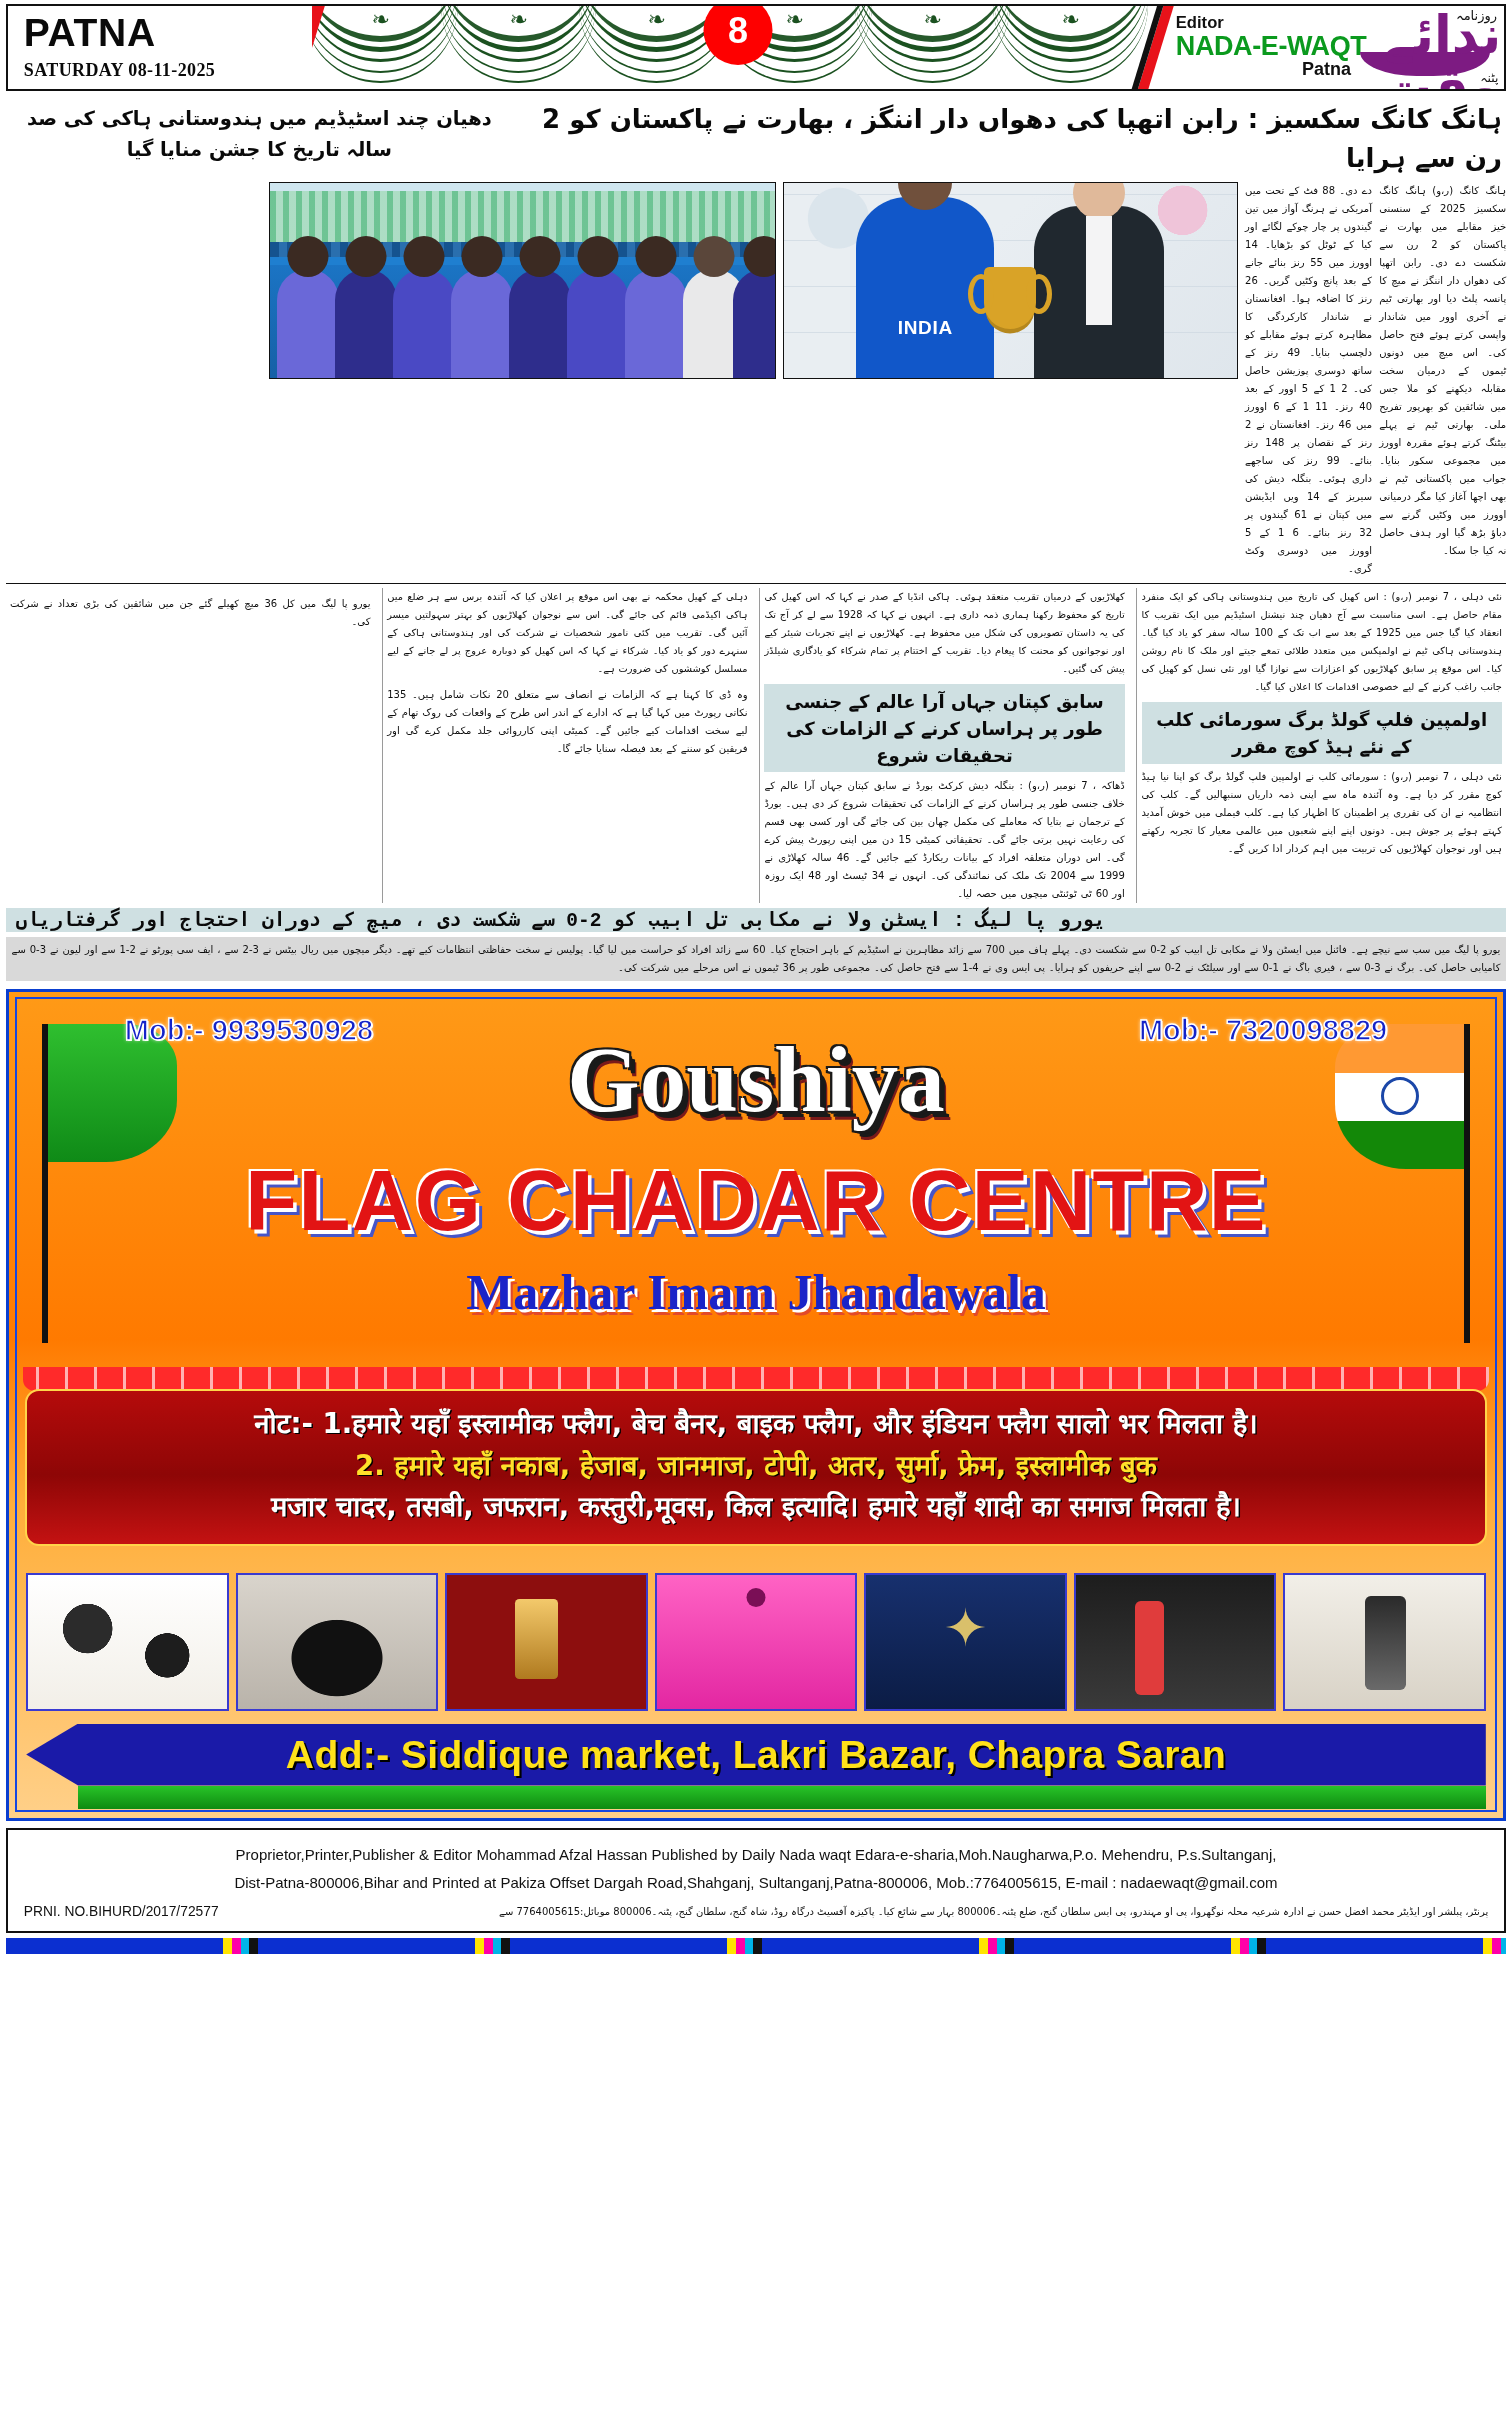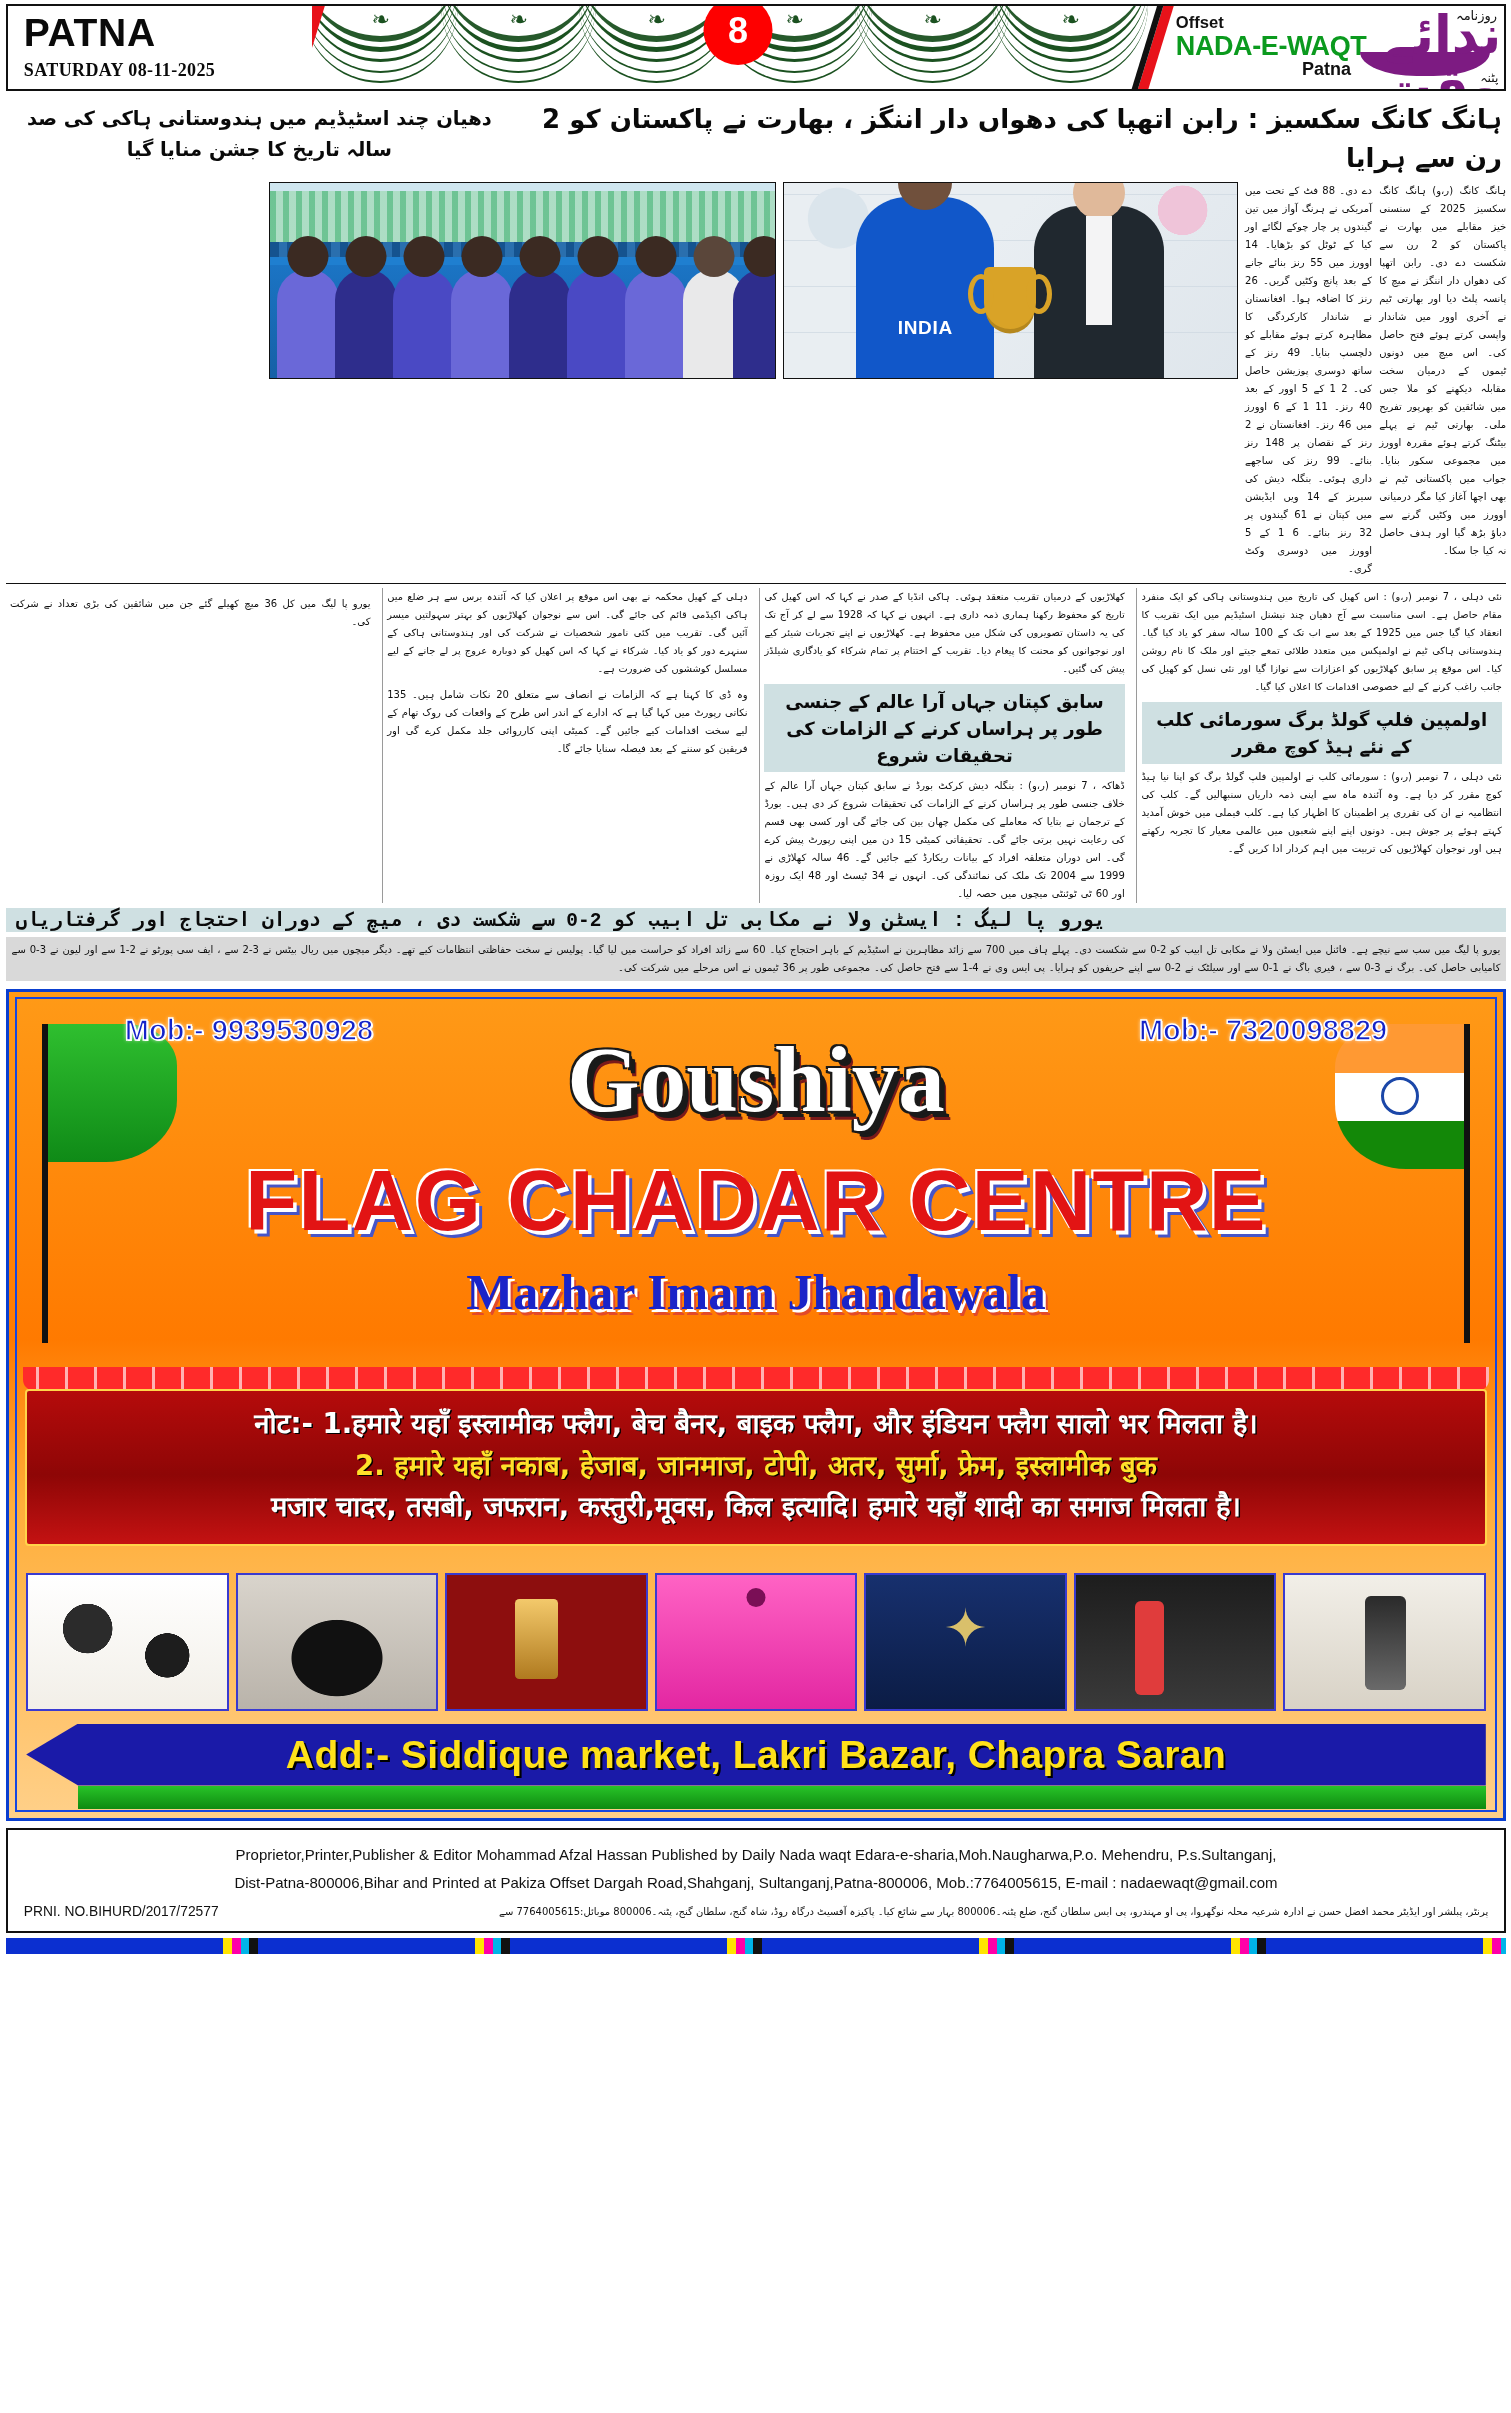--- a/index.html
+++ b/index.html
@@ -445,21 +445,21 @@
   }
   .ad-scallop {
     position: absolute; left: 14.5px; right: 14.5px; top: 375px; height: 24.6px;
     background: repeating-linear-gradient(90deg,
       #ff2a2a 0 13px, #ffb3b3 13px 16px, #ff2a2a 16px 29px);
     border-radius: 0 0 11.6px 11.6px;
   }
   .ad-notes {
     position: absolute; left: 16px; right: 16px; top: 397px;
     background: linear-gradient(#b50b0b, #8e0606 55%, #c41212);
-    border-radius: 4px;
+    border-radius: 14px;
     padding: 10px 13px 13px 13px;
     border: 2.2px solid #ffd54a;
   }
   .ad-note {
     font-family: "DejaVu Sans", sans-serif;
     font-weight: bold;
     text-align: center;
     line-height: 1.3;
     margin: 5.8px 0;
   }
@@ -616,21 +616,21 @@
           <div class="orn-flourish">❧</div>
         </div>
       </div>
       <div class="page-num">8</div>
     </div>
 
     <div class="mh-slash-right"></div>
 
     <div class="mh-logo">
       <div class="logo-en">
-        <div class="logo-daily">Offset</div>
+        <div class="logo-daily">Editor</div>
         <div class="logo-name">NADA-E-WAQT</div>
         <div class="logo-patna">Patna</div>
       </div>
       <div class="logo-ur">
         <div class="logo-swoosh"></div>
         <div class="logo-ur-top">روزنامہ</div>
         <div class="logo-ur-main">ندائے وقت</div>
         <div class="logo-ur-small">پٹنہ</div>
       </div>
     </div>

